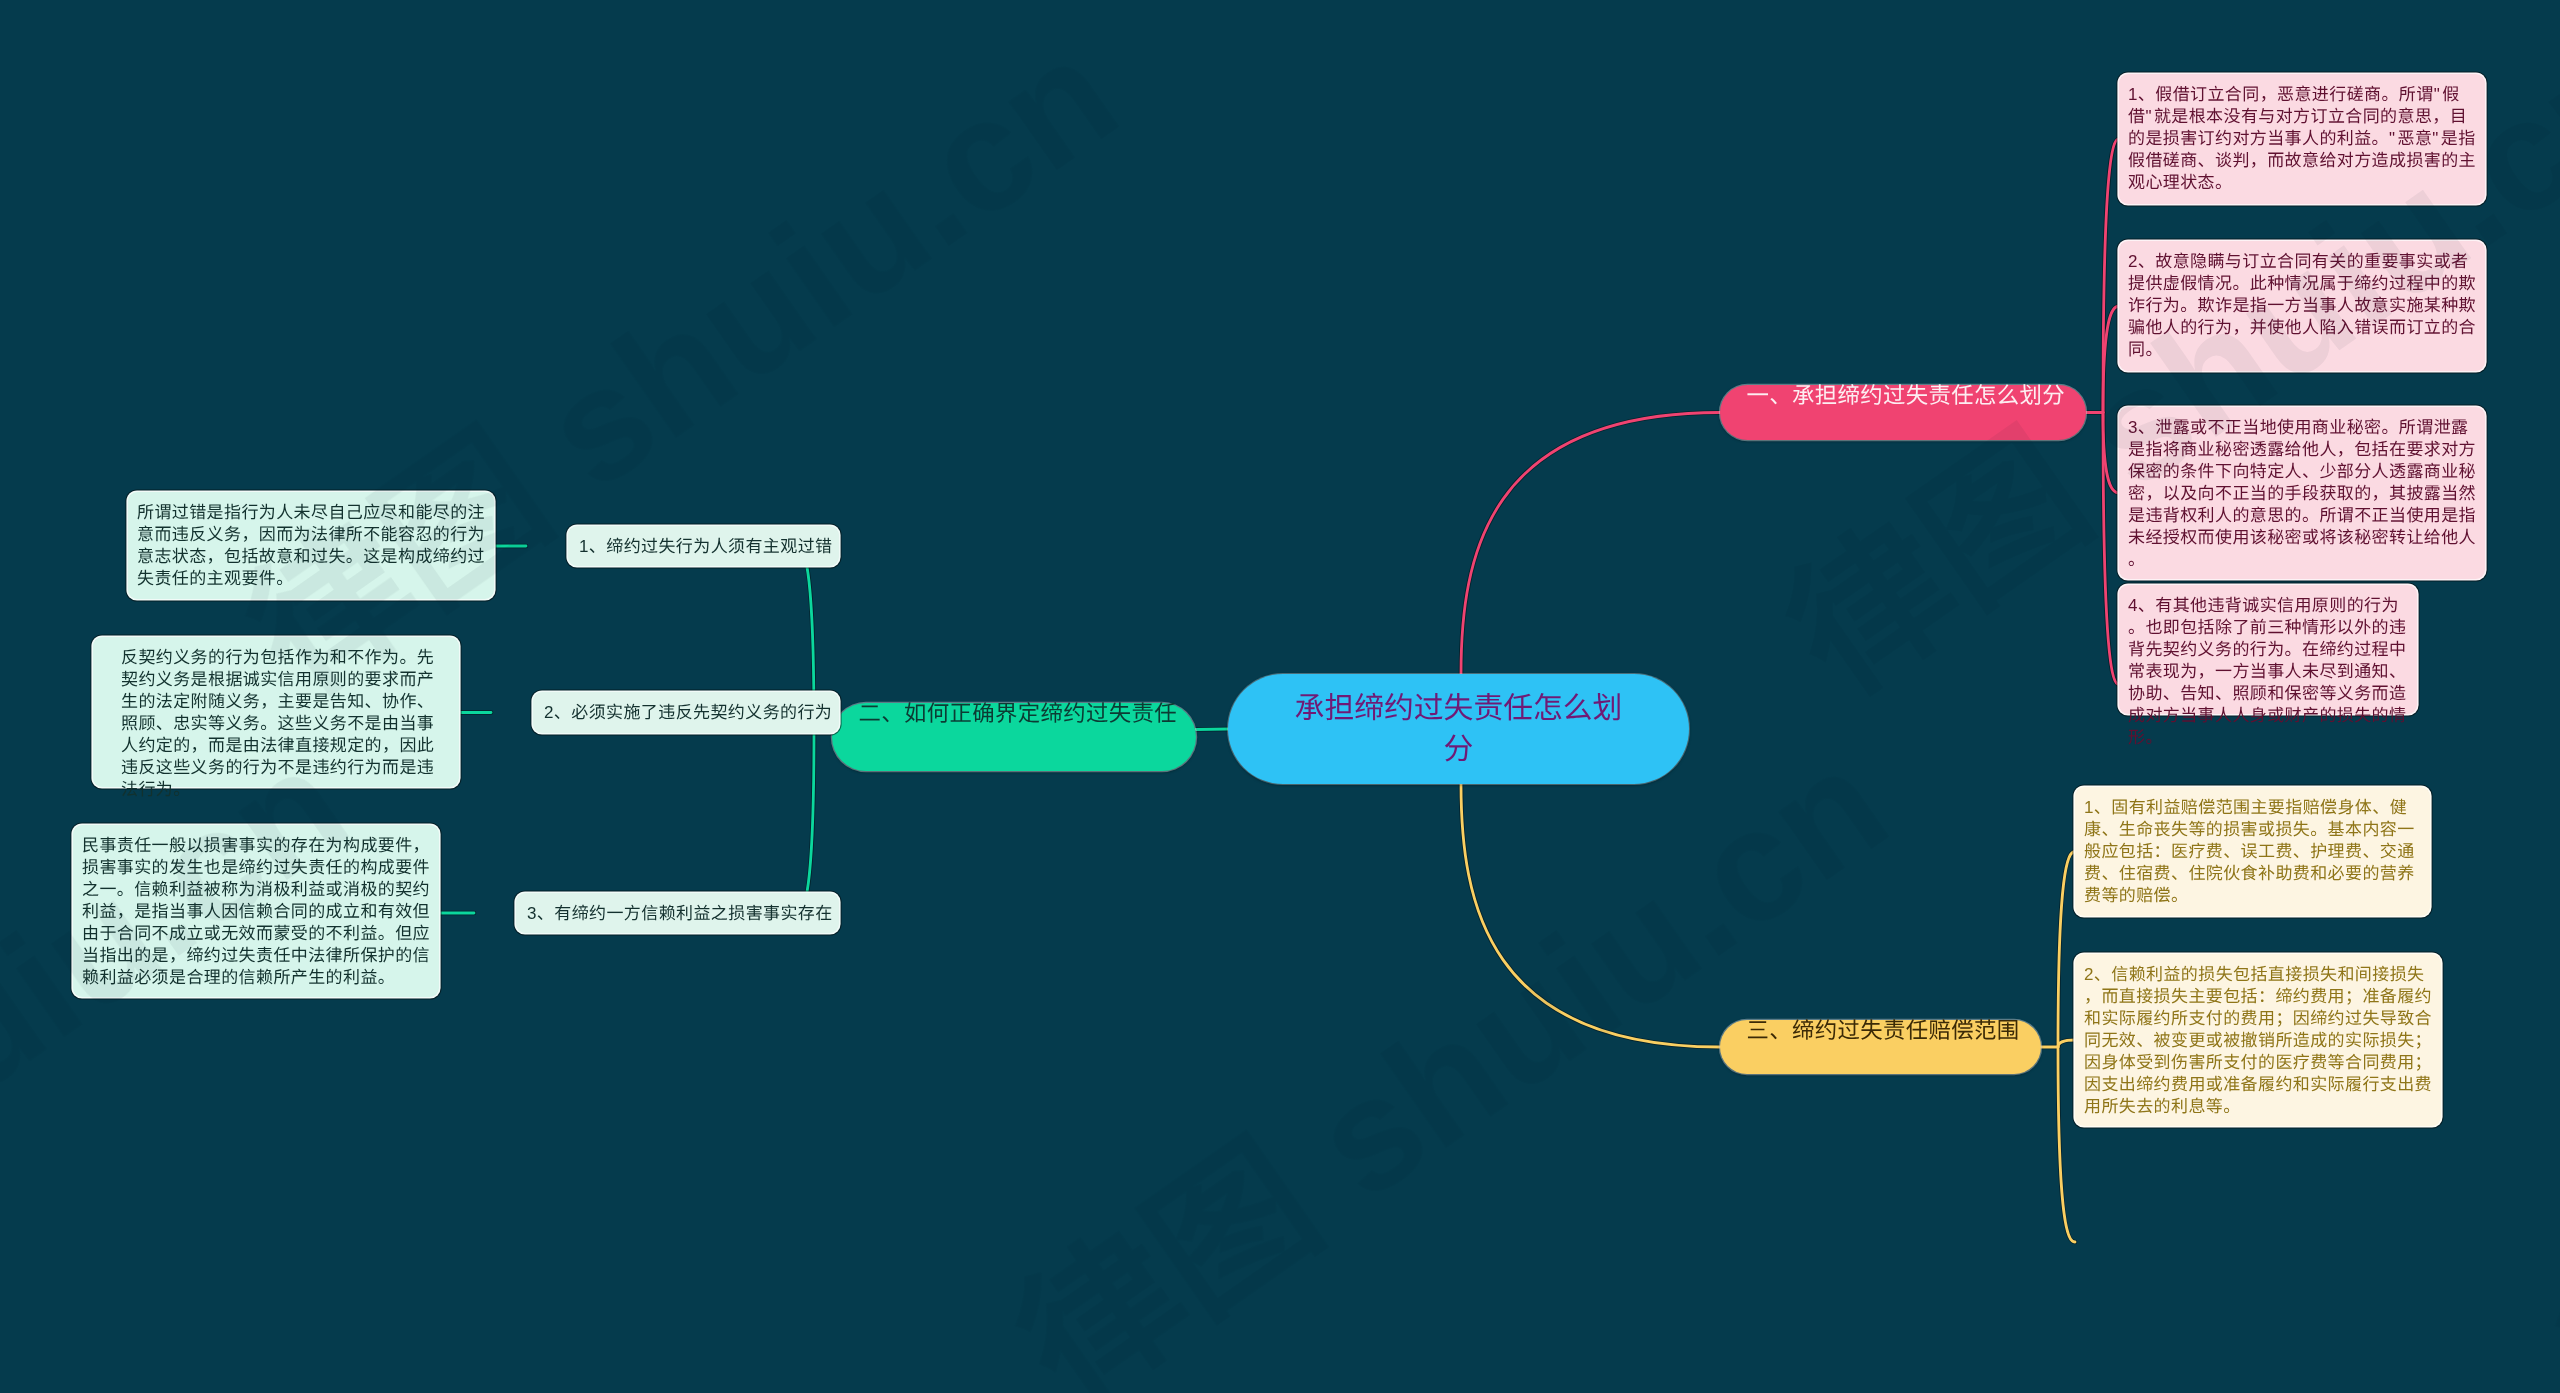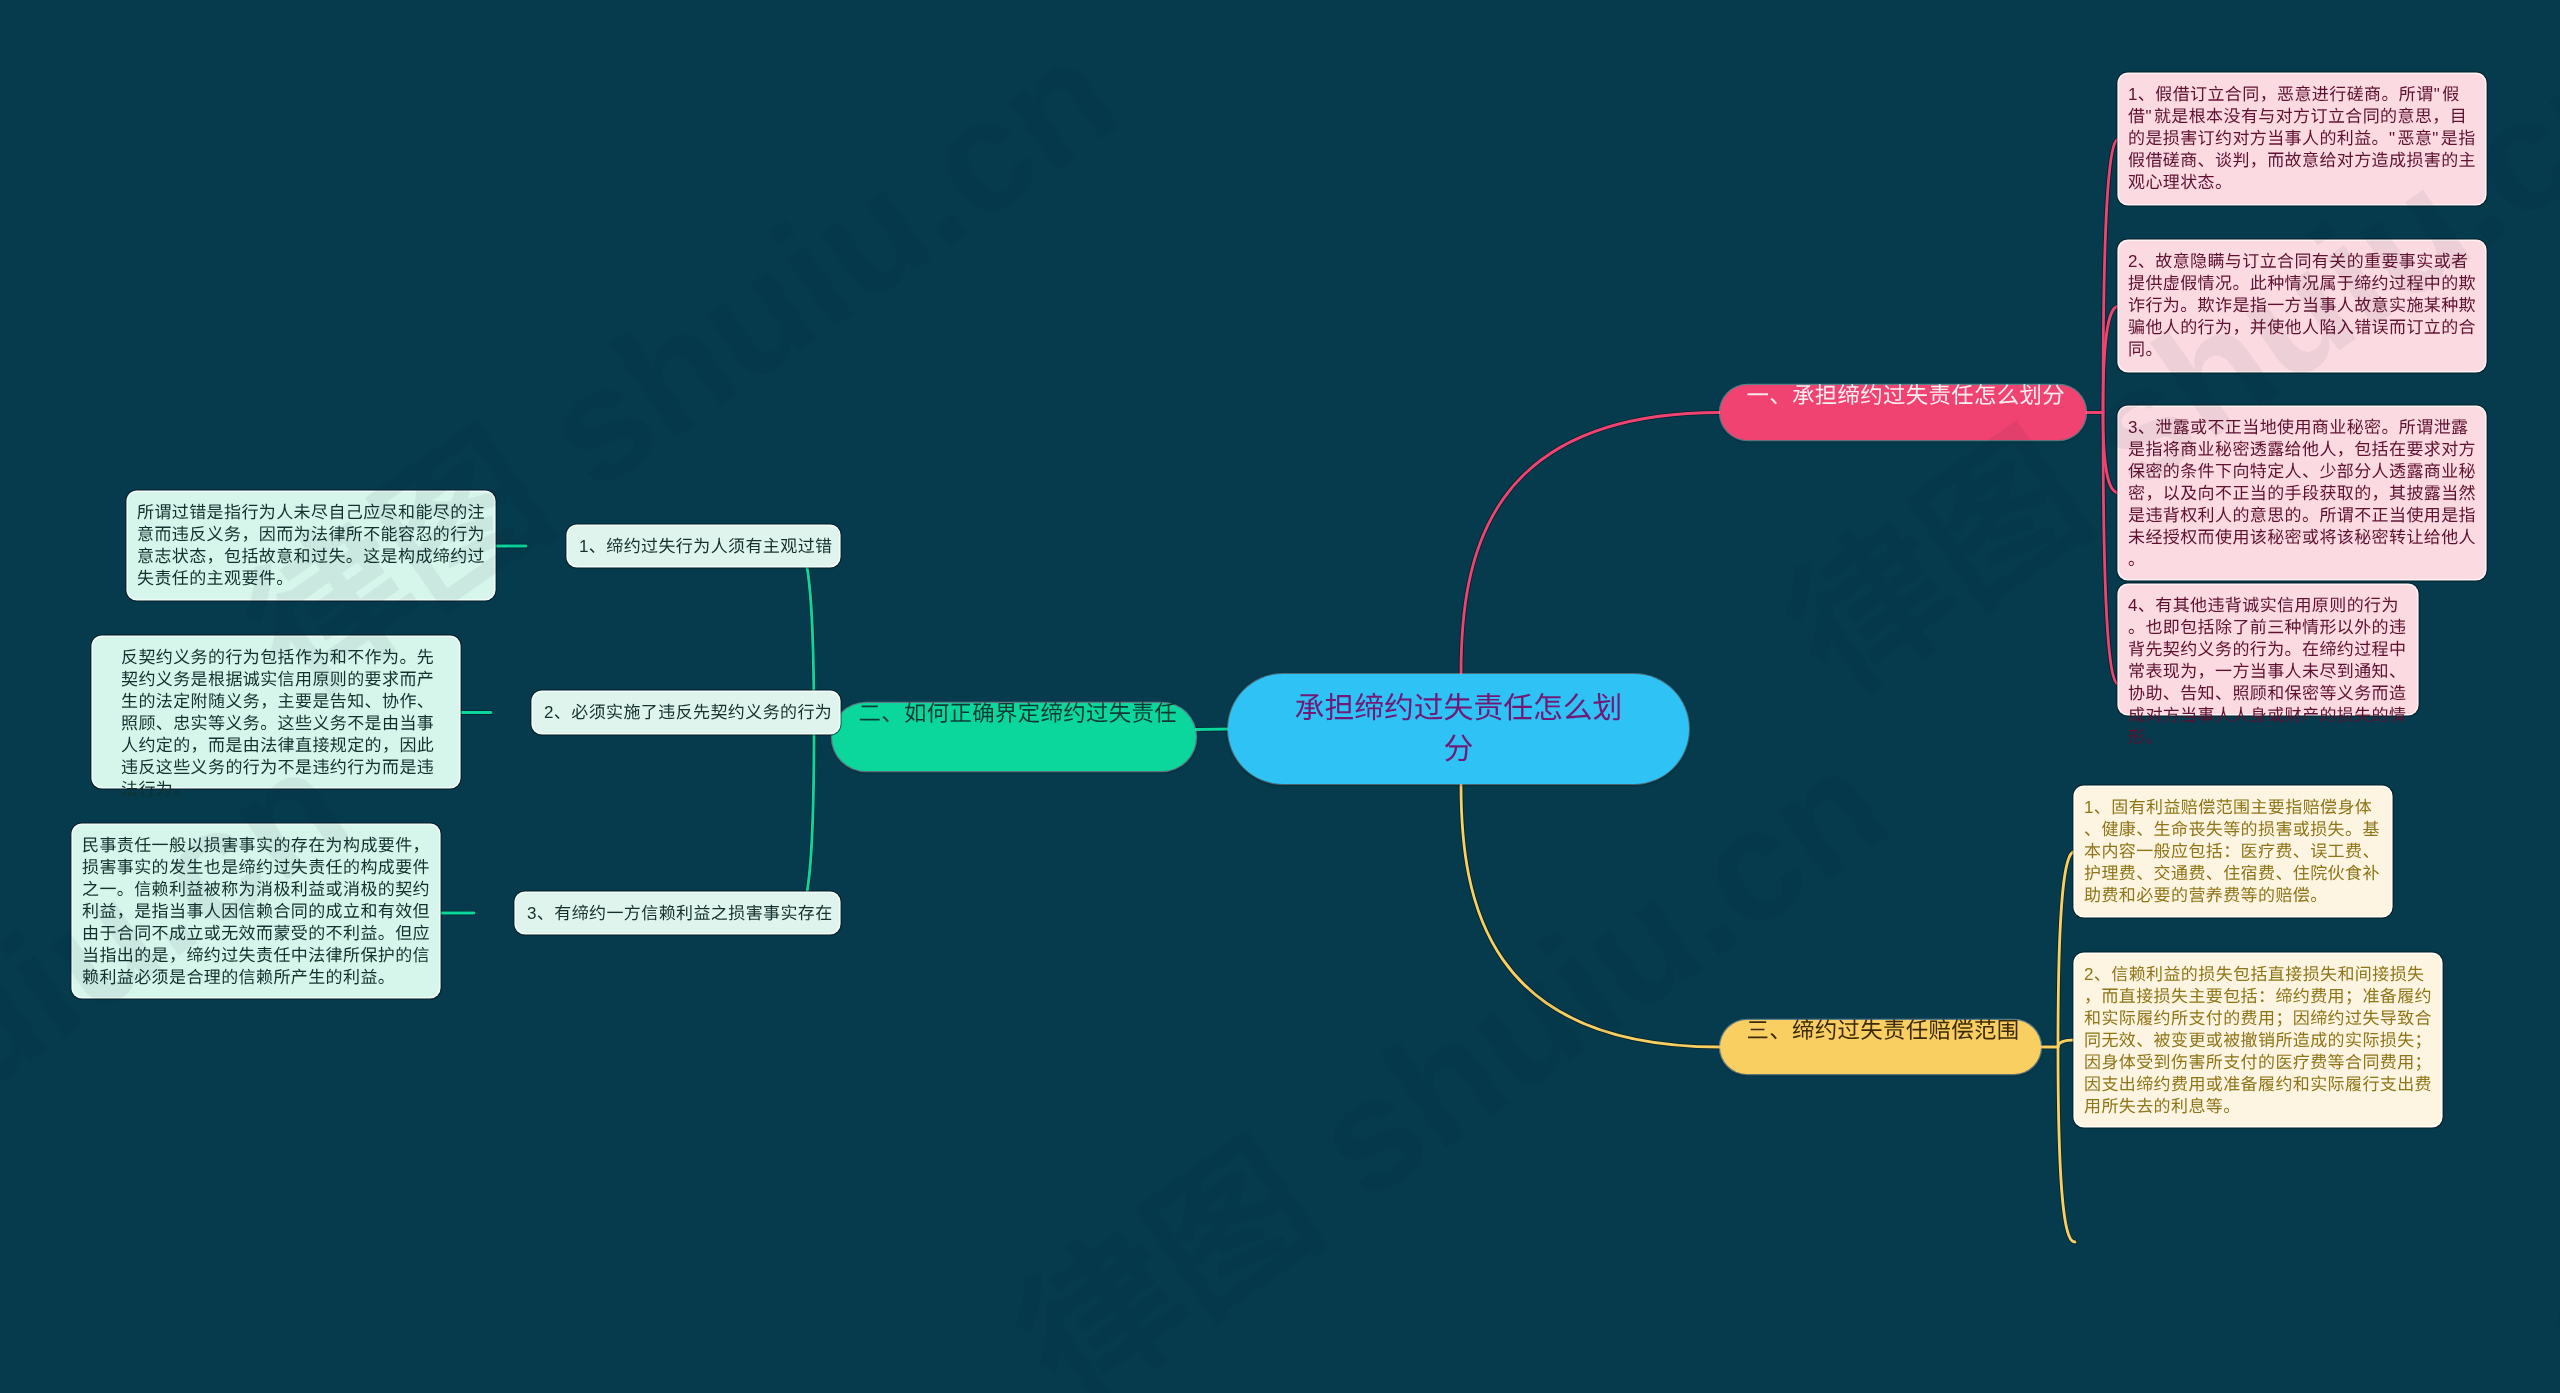--- a/index.html
+++ b/index.html
@@ -123,21 +123,21 @@
       <span>2、必须实施了违反先契约义务的行为</span>
     </div>
     <div class="node card green" style="left: 93px; top: 637px; width: 366px; height: 150px; padding-left: 28px;">反契约义务的行为包括作为和不作为。先契约义务是根据诚实信用原则的要求而产生的法定附随义务，主要是告知、协作、照顾、忠实等义务。这些义务不是由当事人约定的，而是由法律直接规定的，因此违反这些义务的行为不是违约行为而是违法行为。</div>
     <div class="node sub" style="left: 474px; top: 893px; width: 323px; height: 40px;">
       <span>3、有缔约一方信赖利益之损害事实存在</span>
     </div>
     <div class="node card green" style="left: 73px; top: 825px; width: 366px; height: 172px;">民事责任一般以损害事实的存在为构成要件，损害事实的发生也是缔约过失责任的构成要件之一。信赖利益被称为消极利益或消极的契约利益，是指当事人因信赖合同的成立和有效但由于合同不成立或无效而蒙受的不利益。但应当指出的是，缔约过失责任中法律所保护的信赖利益必须是合理的信赖所产生的利益。</div>
     <div class="node topic yellow" style="left: 1720px; top: 1020px; width: 321px; height: 54px;">
       <span>三、缔约过失责任赔偿范围</span>
     </div>
-    <div class="node card yellow" style="left: 2075px; top: 787px; width: 316px; height: 129px;">1、固有利益赔偿范围主要指赔偿身体、健康、生命丧失等的损害或损失。基本内容一般应包括：医疗费、误工费、护理费、交通费、住宿费、住院伙食补助费和必要的营养费等的赔偿。</div>
+    <div class="node card yellow" style="left: 2075px; top: 787px; width: 355px; height: 129px;">1、固有利益赔偿范围主要指赔偿身体、健康、生命丧失等的损害或损失。基本内容一般应包括：医疗费、误工费、护理费、交通费、住宿费、住院伙食补助费和必要的营养费等的赔偿。</div>
     <div class="node card yellow" style="left: 2075px; top: 954px; width: 366px; height: 172px;">2、信赖利益的损失包括直接损失和间接损失，而直接损失主要包括：缔约费用；准备履约和实际履约所支付的费用；因缔约过失导致合同无效、被变更或被撤销所造成的实际损失；因身体受到伤害所支付的医疗费等合同费用；因支出缔约费用或准备履约和实际履行支出费用所失去的利息等。</div>
   </div>
 <svg id="wm" viewBox="0 0 2560 1393">
     <g opacity="0.055">
       <text x="300" y="700" transform="rotate(-35 300 700)" font-size="158" font-weight="bold" font-family="&quot;Liberation Sans&quot;, sans-serif" fill="#04222d">律图 shuiu.cn</text>
       <text x="1840" y="700" transform="rotate(-35 1840 700)" font-size="158" font-weight="bold" font-family="&quot;Liberation Sans&quot;, sans-serif" fill="#04222d">律图 shuiu.cn</text>
       <text x="-470" y="1410" transform="rotate(-35 -470 1410)" font-size="158" font-weight="bold" font-family="&quot;Liberation Sans&quot;, sans-serif" fill="#04222d">律图 shuiu.cn</text>
       <text x="1070" y="1410" transform="rotate(-35 1070 1410)" font-size="158" font-weight="bold" font-family="&quot;Liberation Sans&quot;, sans-serif" fill="#04222d">律图 shuiu.cn</text>
       <text x="2610" y="1410" transform="rotate(-35 2610 1410)" font-size="158" font-weight="bold" font-family="&quot;Liberation Sans&quot;, sans-serif" fill="#04222d">律图 shuiu.cn</text>
       <text x="1070" y="-10" transform="rotate(-35 1070 -10)" font-size="158" font-weight="bold" font-family="&quot;Liberation Sans&quot;, sans-serif" fill="#04222d">律图 shuiu.cn</text>

